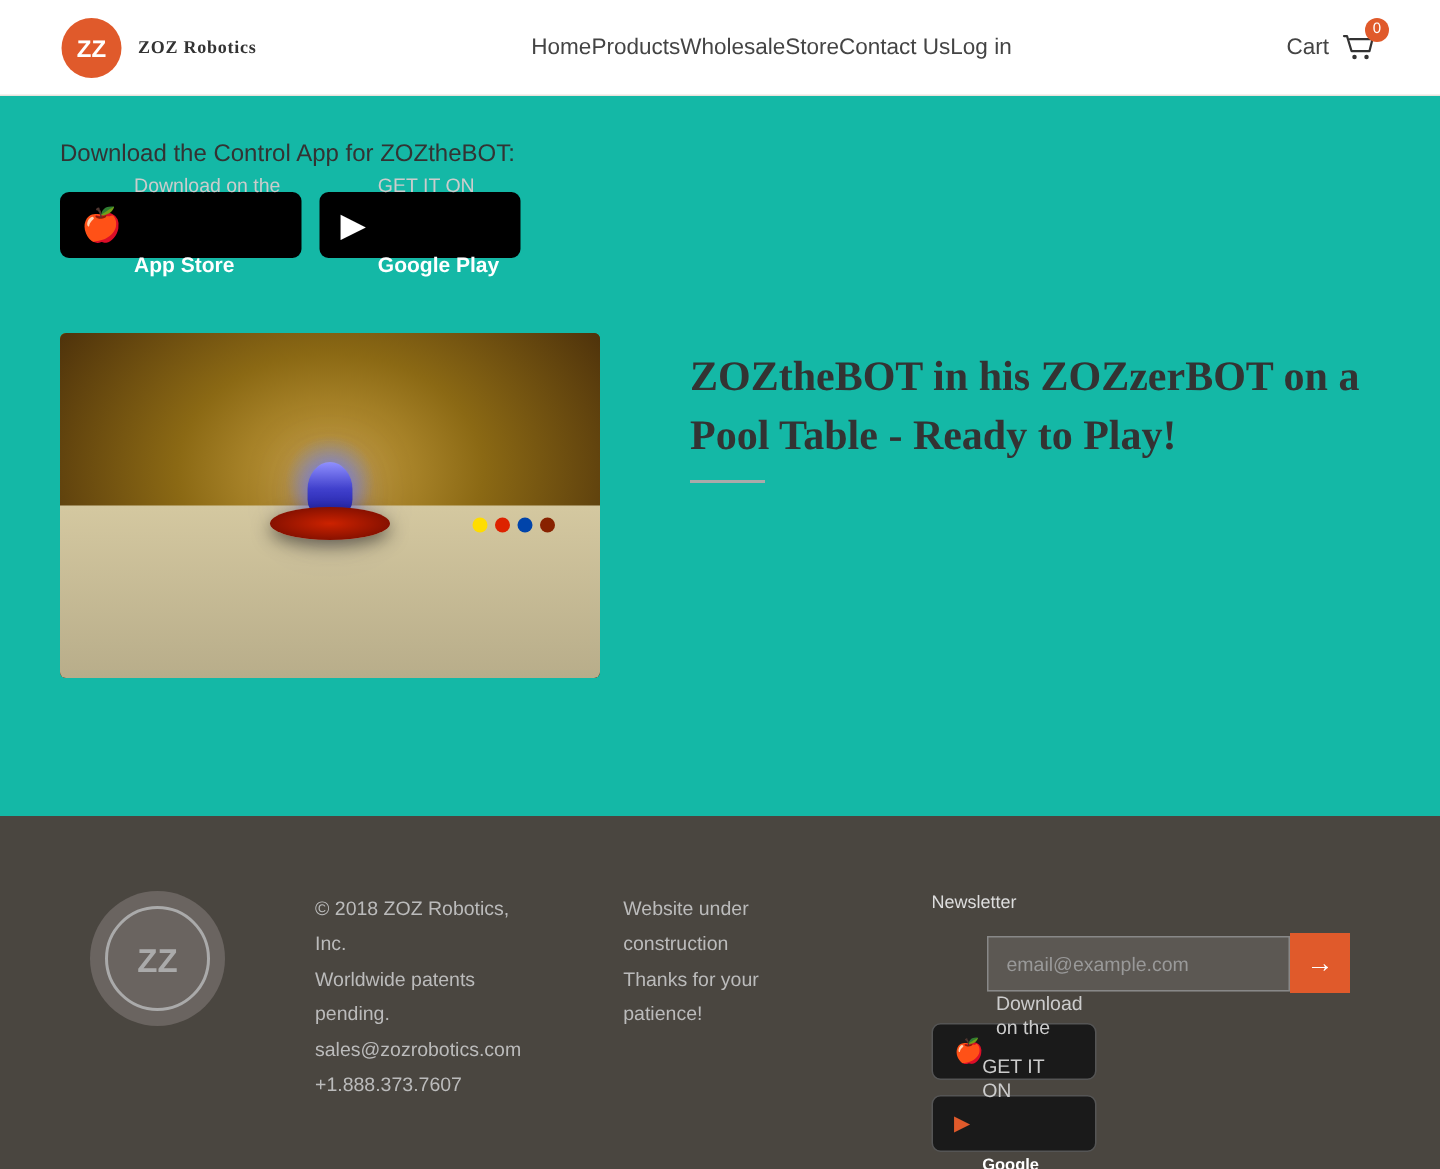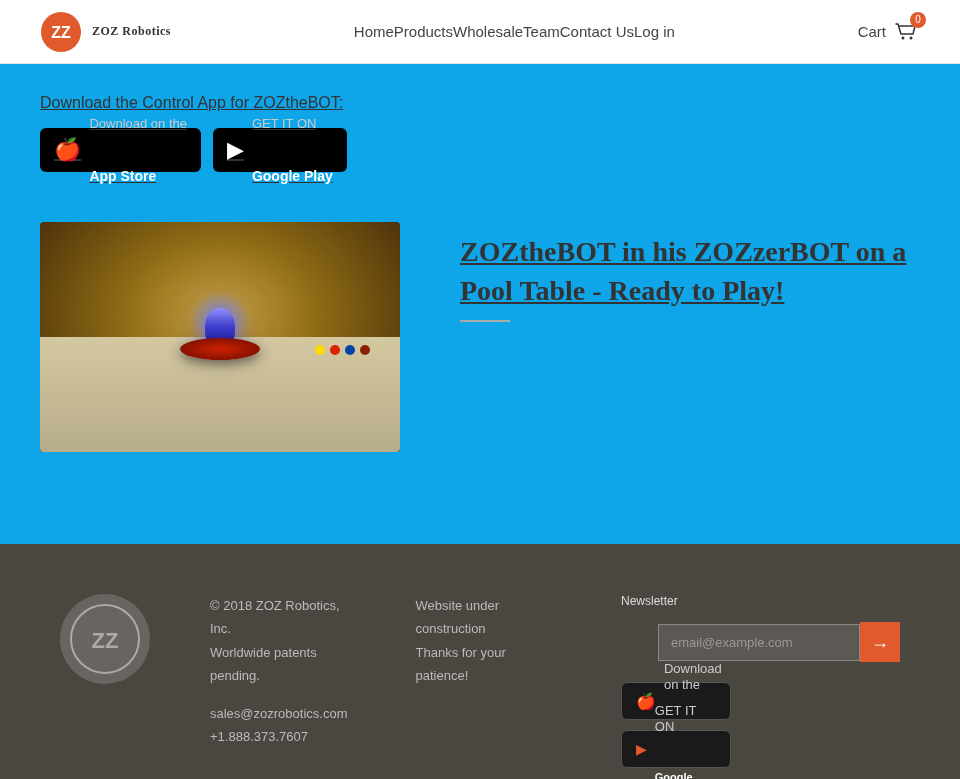--- a/index.html
+++ b/index.html
@@ -69,23 +69,22 @@
       height: 16px;
       display: flex;
       align-items: center;
       justify-content: center;
       font-family: Arial, sans-serif;
     }
 
     
     .main-content {
       padding: 30px 40px 60px;
-      background: #0ea5e9;
+      background: #14b8a6;
       min-height: 480px;
-      text-decoration: underline;
     }
     .download-heading {
       font-family: Arial, sans-serif;
       font-size: 16px;
       color: #333;
       margin-bottom: 16px;
       font-weight: normal;
     }
     .app-badges {
       display: flex;
@@ -320,21 +319,21 @@
     <svg class="logo-icon" viewBox="0 0 42 42">
       <circle cx="21" cy="21" r="20" fill="#e05a2b" stroke="none"></circle>
       <text x="21" y="27" text-anchor="middle" fill="white" font-size="16" font-weight="bold" font-family="Arial">ZZ</text>
     </svg>
     <span class="logo-text">ZOZ Robotics</span>
   </a>
   <nav class="nav">
     <a href="#">Home</a>
     <a href="#">Products</a>
     <a href="#">Wholesale</a>
-    <a href="#">Team</a>
+    <a href="#">Store</a>
     <a href="#">Contact Us</a>
     <a href="#">Log in</a>
   </nav>
   <div class="cart-area">
     <span style="font-family:Arial;font-size:15px;color:#444;">Cart</span>
     <div class="cart-icon-wrap">
       <svg width="28" height="28" viewBox="0 0 28 28">
         <path d="M4 6h2l3 10h12l2-8H8" stroke="#333" stroke-width="1.5" fill="none" stroke-linecap="round" stroke-linejoin="round"></path>
         <circle cx="11" cy="20" r="1.5" fill="#333"></circle>
         <circle cx="19" cy="20" r="1.5" fill="#333"></circle>
@@ -398,21 +397,21 @@
       <svg width="70" height="70" viewBox="0 0 70 70">
         <circle cx="35" cy="35" r="34" fill="none" stroke="#aaa" stroke-width="2"></circle>
         <text x="35" y="44" text-anchor="middle" fill="#aaa" font-size="22" font-weight="bold" font-family="Arial">ZZ</text>
       </svg>
     </div>
   </div>
 
   <div class="footer-col">
     <p>© 2018 ZOZ Robotics, Inc.</p>
     <p>Worldwide patents pending.</p>
-    <p style="margin-top:14px;">
+    <p style="">
       <a href="#">sales@zozrobotics.com</a>
     </p>
     <p>
       <span>+1.888.373.7607</span>
     </p>
   </div>
 
   <div class="footer-col">
     <p>Website under construction</p>
     <p>Thanks for your patience!</p>

